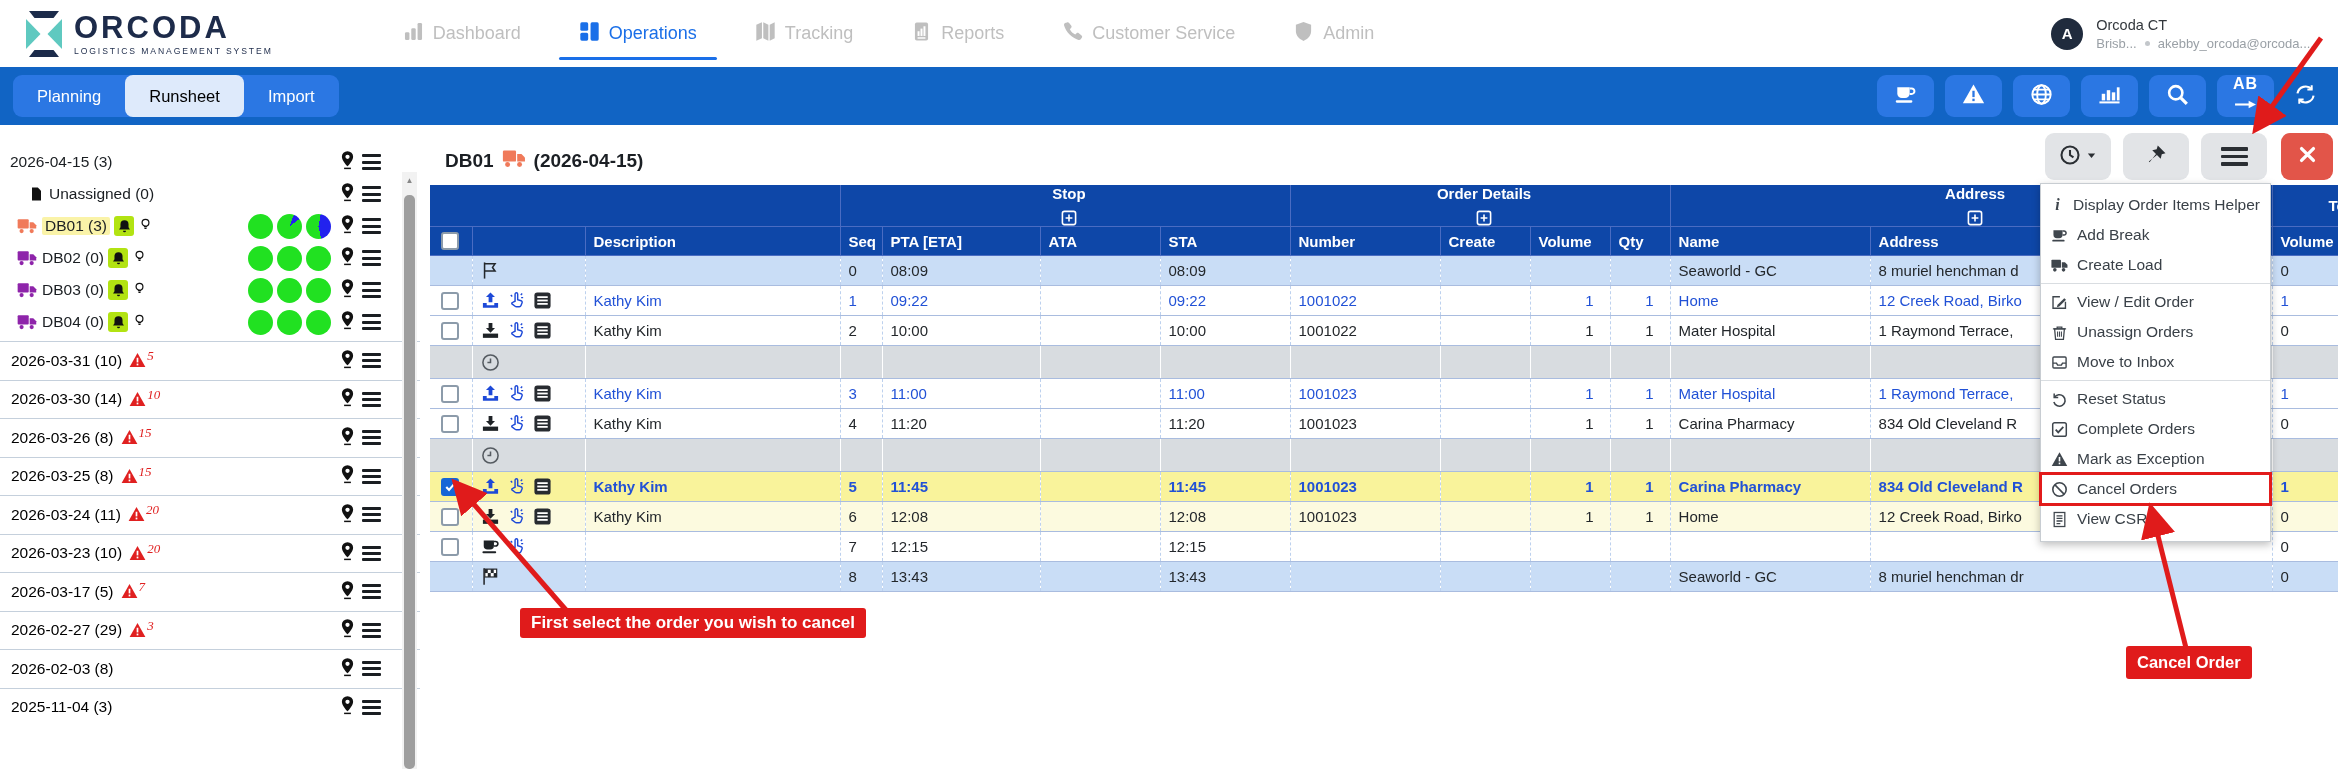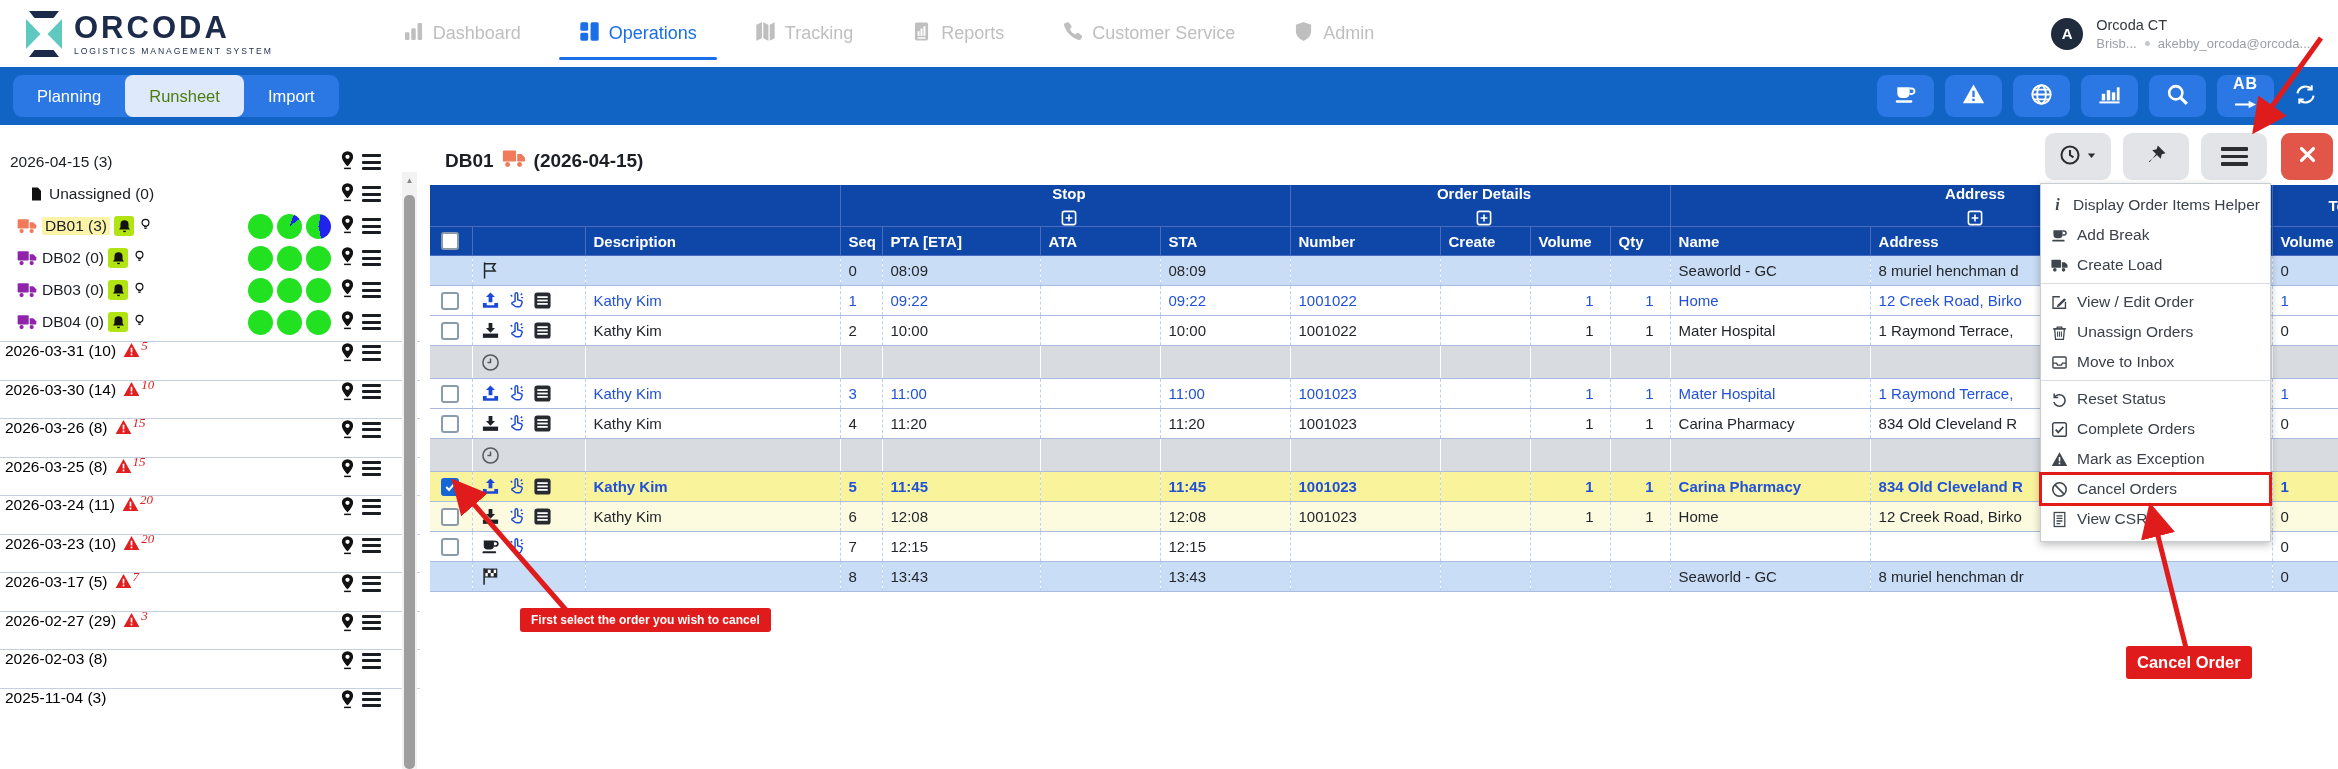--- a/index.html
+++ b/index.html
@@ -19,21 +19,21 @@
   .user-box { margin-left:auto; display:flex; align-items:center; gap:13px; }
   .avatar { width:32px; height:32px; border-radius:50%; background:#202B3D; color:#fff; font-size:15px; font-weight:bold; display:flex; align-items:center; justify-content:center; }
   .u-name { font-size:14.5px; color:#33383D; }
   .u-sub { font-size:13px; color:#9AA0A6; margin-top:3px; display:flex; align-items:center; gap:8px; }
   .u-dot { width:5px; height:5px; border-radius:50%; background:#C3C7CB; display:inline-block; }
 
   
   .toolbar { height:58px; background:#1164C4; display:flex; align-items:center; padding:0 13px; }
   .seg { display:flex; background:#2B77E3; border-radius:9px; height:42px; overflow:hidden; }
   .seg-btn { display:flex; align-items:center; padding:0 24px; color:#fff; font-size:16.5px; cursor:pointer; }
-  .seg-btn.active { background:#DEEAFB; color:#4d7c0f; border-radius:8px; }
+  .seg-btn.active { background:#DEEAFB; color:#000000; border-radius:8px; }
   .tb-actions { margin-left:auto; display:flex; gap:11px; align-items:center; }
   .tb-btn { width:57px; height:42px; background:#2B77E3; border-radius:9px; display:flex; align-items:center; justify-content:center; color:#fff; cursor:pointer; }
   .tb-btn .ic svg { width:23px; height:23px; }
   .tb-btn.tb-plain { background:transparent; width:40px; }
   .ab-ic { display:flex; flex-direction:column; align-items:center; line-height:1; color:#fff; font-weight:bold; }
   .ab-ic .ab-t { font-size:16px; letter-spacing:1px; }
   .ab-ic svg { width:22px; height:8px; margin-top:1px; }
 
   
   .content { display:flex; height:644px; position:relative; }
@@ -51,21 +51,21 @@
   .bell-badge svg { width:15px; height:15px; }
   .bulb { margin-left:5px; color:#111; } .bulb svg { width:13px; height:17px; }
   .dots { position:absolute; left:248px; display:flex; gap:4px; }
   .dot { width:25px; height:25px; border-radius:50%; background:#21E121; }
   .dot.pie-tenth { background:conic-gradient(from 20deg,#2222EE 0 9%,#21E121 9% 100%); }
   .dot.pie-half  { background:conic-gradient(from 10deg,#2222EE 0 44%,#21E121 44% 100%); }
   .s-pin { position:absolute; left:339px; color:#111; } .s-pin svg { width:17px; height:20px; }
   .s-ham { position:absolute; left:362px; width:20px; cursor:pointer; }
   .s-ham i { display:block; width:19px; height:3px; background:#1A1E22; margin:3.2px 0; border-radius:1px; }
   .s-dates { margin-top:3px; }
-  .s-date { height:38.5px; border-top:1px solid #C5D0DC; display:flex; position:relative; font-size:15.5px; cursor:pointer; }
+  .s-date { height:38.5px; border-top:1px solid #C5D0DC; display:flex; align-items:center; padding-left:6px; position:relative; font-size:15.5px; cursor:pointer; }
   .warn { display:flex; align-items:flex-start; margin-left:7px; }
   .warn svg { width:17px; height:17px; }
   .warn sup { color:#E02020; font-size:13px; font-style:italic; font-family:"Liberation Serif",serif; transform:translateY(-4px); margin-left:1px; }
   .side-scroll { position:absolute; top:47px; bottom:0; left:402px; width:15px; background:#F2F2F2; }
   .side-scroll .up { position:absolute; top:4px; left:0; right:0; text-align:center; font-size:8px; color:#888; }
   .side-thumb { position:absolute; top:23px; bottom:0; left:2px; width:11px; background:#9E9E9E; border-radius:5px; }
 
   
   .main { flex:1; position:relative; overflow:hidden; }
   .title-row { height:60px; position:relative; }
@@ -108,21 +108,21 @@
   .menu { position:absolute; left:2040px; top:183px; width:231px; background:#fff; border:1px solid #C8CDD2; box-shadow:0 3px 8px rgba(0,0,0,.25); padding:6px 0 7px; z-index:40; }
   .menu-item { height:30px; display:flex; align-items:center; gap:9px; padding:0 10px; font-size:15.5px; color:#3A4148; cursor:pointer; white-space:nowrap; }
   .menu-item .ic { color:#3F464D; width:17px; display:flex; justify-content:center; }
   .menu-item .ic svg { width:17px; height:17px; }
   .i-info { font-family:"Liberation Serif",serif; font-weight:bold; font-style:italic; font-size:16px; }
   .menu-div { border-top:1px solid #D9DDE1; margin:3px 0; }
   .menu-item.highlighted { outline:3px solid #E21B1B; outline-offset:-1px; }
 
   
   .callout { position:absolute; background:#E01B1B; color:#fff; font-weight:bold; border-radius:3px; z-index:50; white-space:nowrap; }
-  .callout.hint { left:520px; top:608px; font-size:12px; padding:5px 11px; }
+  .callout.hint { left:520px; top:608px; font-size:17px; padding:5px 11px; }
   .callout.cancel { left:2126px; top:646px; font-size:16.5px; padding:7px 11px; }
   .arrows { position:absolute; left:0; top:0; width:2338px; height:769px; pointer-events:none; z-index:60; }
 </style>
 </head>
 <body>
 
 <header class="app-header">
   <div class="brand">
     <span class="brand-mark">
       <svg viewBox="0 0 40 46">

